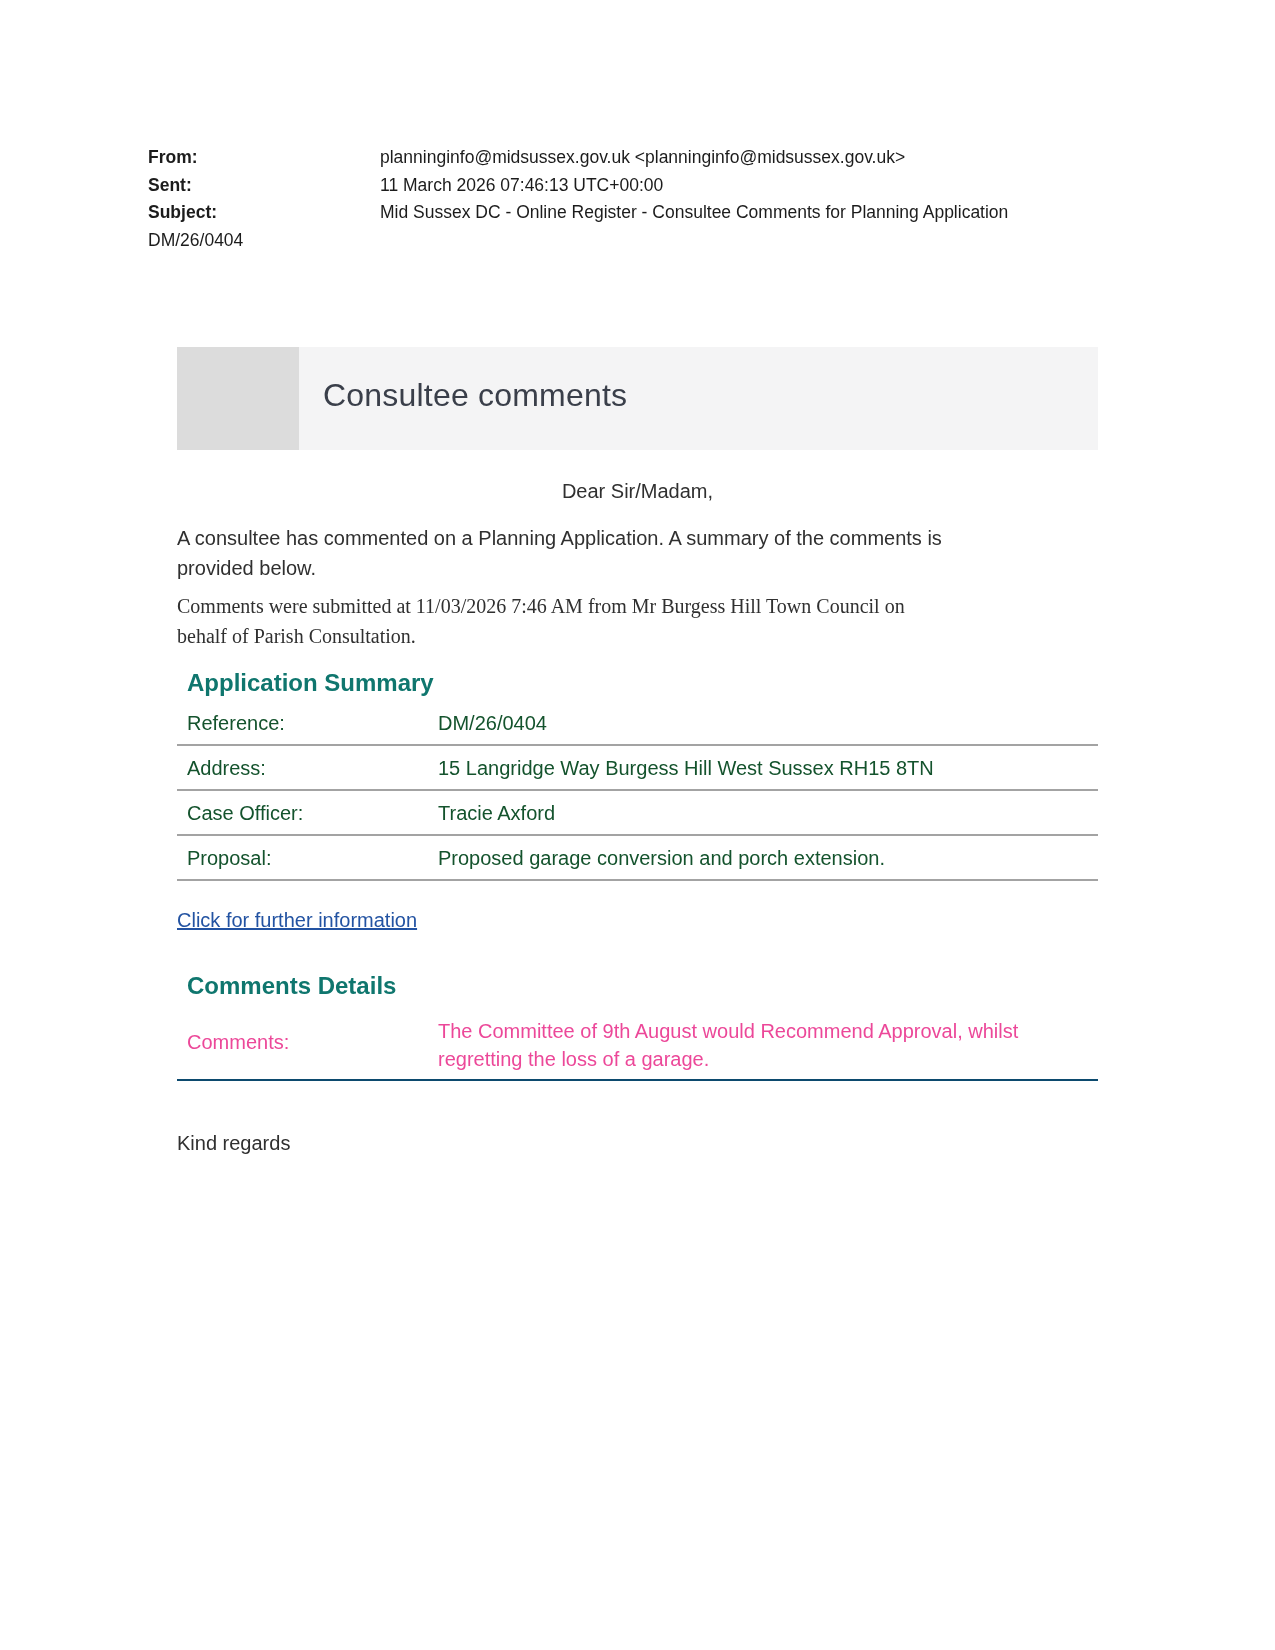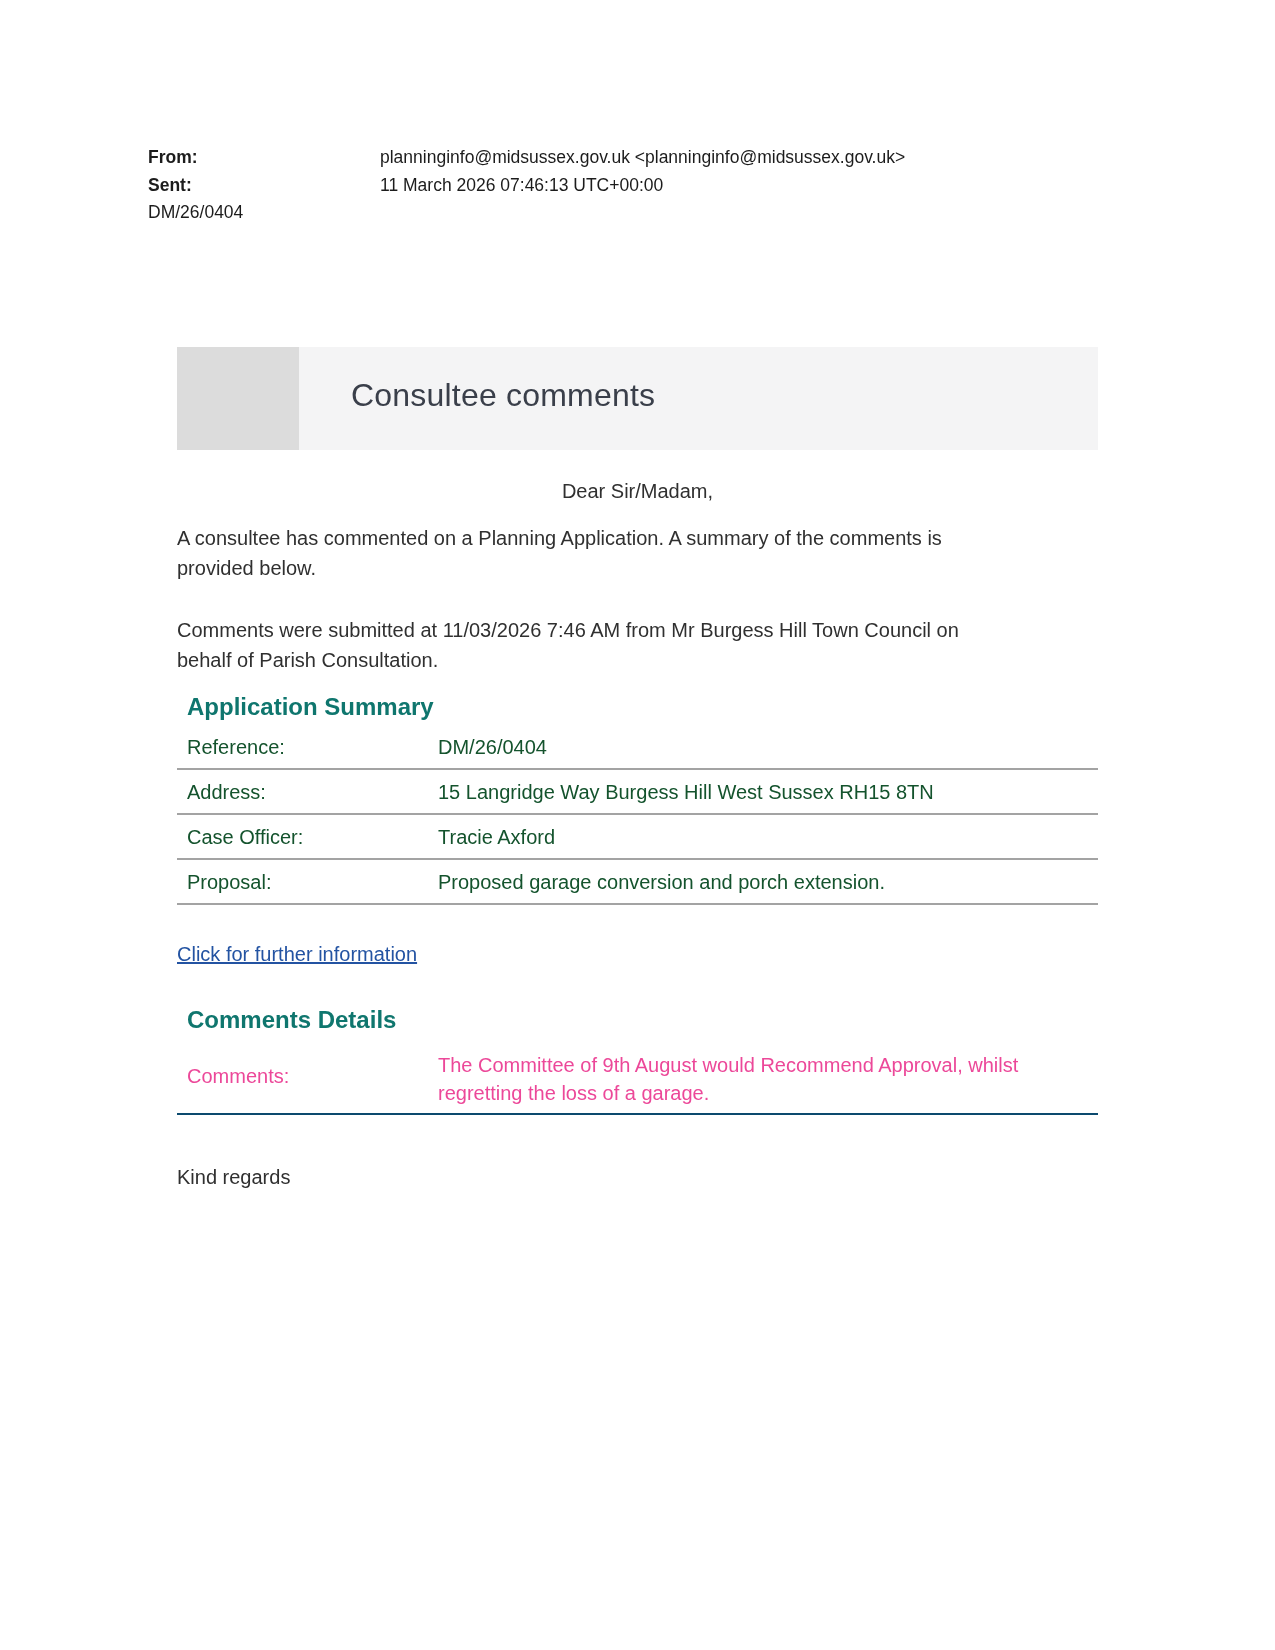--- a/index.html
+++ b/index.html
@@ -44,21 +44,21 @@
     width: 122px;
     height: 103px;
     background: #dcdcdc;
     flex: 0 0 122px;
   }
   .banner-title-area {
     flex: 1;
     background: #f4f4f5;
     display: flex;
     align-items: center;
-    padding-left: 52px;
+    padding-left: 24px;
   }
   .banner-title {
     font-size: 32px;
     color: #3a3f4a;
     letter-spacing: 0.2px;
     padding-bottom: 6px;
   }
 
   
   .content {
@@ -66,21 +66,21 @@
     left: 177px;
     top: 450px;
     width: 921px;
     font-size: 20px;
     line-height: 30px;
     color: #303030;
   }
   .para { white-space: pre-line; }
   .greeting { margin-top: 26px; text-align: center; }
   .p2 { margin-top: 17px; }
-  .p3 { margin-top: 32px; }
+  .p3 { margin-top: 8px; font-family: Liberation Serif, serif; }
 
   .section-heading {
     font-size: 24px;
     line-height: 28px;
     font-weight: bold;
     color: #0f766e;
     margin-left: 10px;
   }
   .h-app { margin-top: 18px; }
   .h-comments { margin-top: 37px; }
@@ -112,41 +112,45 @@
     padding: 10px 10px 10px 10px;
     line-height: 20px;
   }
   .comments-table td.v {
     padding: 13px 0 6px 0;
     line-height: 28px;
     white-space: pre-line;
   }
 
   
-  .info-link-wrap { margin-top: 34px; }
+  .info-link-wrap { margin-top: 24px; }
   .info-link {
     color: #2353a2;
     text-decoration: underline;
     font-size: 20px;
     cursor: pointer;
   }
 
   .signoff { margin-top: 47px; }
 </style>
 </head>
 <body>
 
 <div class="email-header">
   <div class="row">
     <span class="label">From:</span>
     <span class="value">planninginfo@midsussex.gov.uk &lt;planninginfo@midsussex.gov.uk&gt;</span>
   </div>
   <div class="row">
     <span class="label">Sent:</span>
     <span class="value">11 March 2026 07:46:13 UTC+00:00</span>
+  </div>
+  <div class="row">
+    <span class="label">Subject:</span>
+    <span class="value">Mid Sussex DC - Online Register - Consultee Comments for Planning Application</span>
   </div>
   <div class="overflow-line">DM/26/0404</div>
 </div>
 
 <div class="banner">
   <div class="banner-logo"></div>
   <div class="banner-title-area">
     <div class="banner-title">Consultee comments</div>
   </div>
 </div>

